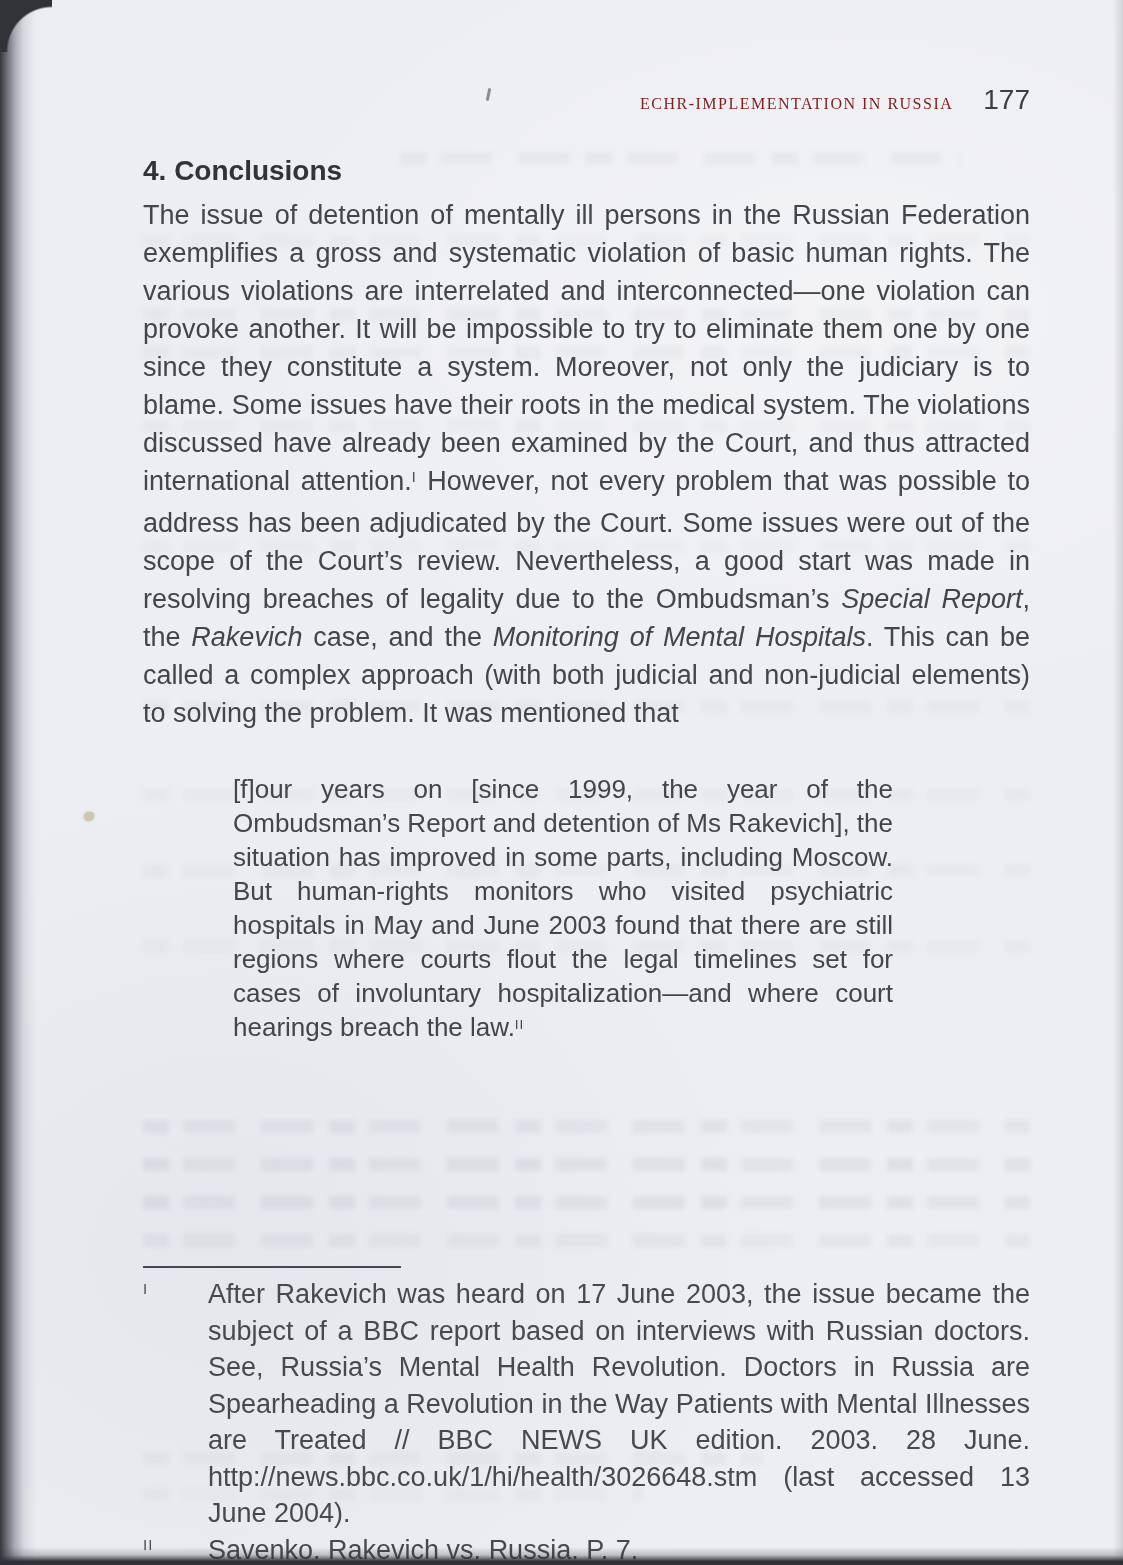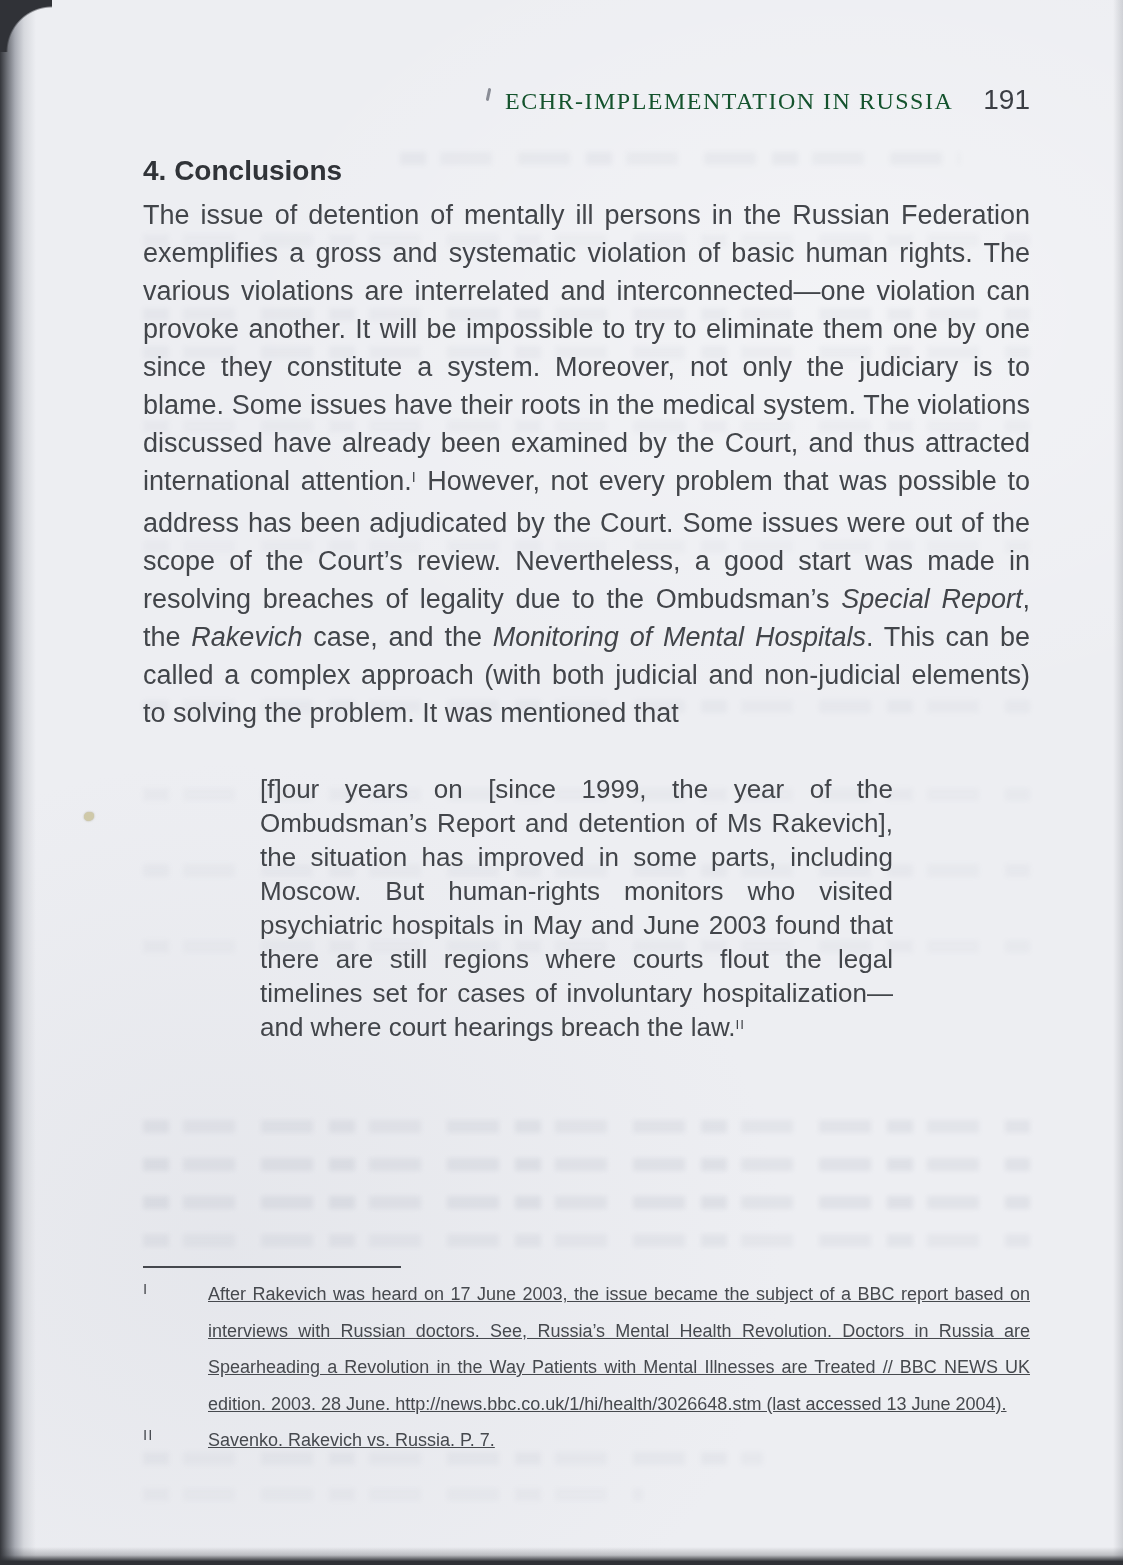--- a/index.html
+++ b/index.html
@@ -52,39 +52,39 @@
   }
 
   .content { position: absolute; left: 143px; top: 84px; width: 887px; z-index: 3; }
 
   .running-head-row {
     display: flex; justify-content: flex-end; align-items: baseline; gap: 30px;
     height: 34px;
   }
   .running-head {
     font-family: "Liberation Serif", serif;
-    font-size: 24px; letter-spacing: 1.5px; color: #14532d;
+    font-size: 16px; letter-spacing: 1.5px; color: #7f1d1d;
   }
   .page-number { font-size: 28px; color: #3b3e44; }
 
   .section-heading {
     margin-top: 36px;
     font-size: 28px; font-weight: bold; color: #303338;
     line-height: 34px;
   }
 
   .body-par {
     margin-top: 8px;
     font-size: 27px; line-height: 38px;
     text-align: justify;
   }
   .body-par-2 { margin-top: 28px; }
 
   .block-quote {
-    margin: 40px 137px 0 117px;
+    margin: 40px 137px 0 90px;
     font-size: 26px; line-height: 34px;
     text-align: justify;
   }
 
   .it { font-style: italic; }
   sup {
     font-size: 0.52em;
     vertical-align: baseline; position: relative; top: -0.55em;
     letter-spacing: 1px;
   }
@@ -94,23 +94,22 @@
     width: 258px; border: 0; border-top: 2.5px solid #45484e;
     margin: 0 0 8px 0;
   }
   .footnote { display: flex; }
   .footnote-marker {
     flex: 0 0 65px;
     font-size: 15px; color: #4a4d52; padding-top: 4px; letter-spacing: 1px;
   }
   .footnote-text {
     flex: 1 1 auto;
-    font-size: 18px; line-height: 36.5px; color: #46494e;
+    font-size: 27px; line-height: 36.5px; color: #46494e;
     text-align: justify;
-    text-decoration: underline;
   }
 
   
   .stray-mark {
     position: absolute; left: 487px; top: 88px; width: 3px; height: 13px; z-index: 4;
     background: #70747e; transform: rotate(12deg); border-radius: 2px; opacity: 0.8;
   }
   .speck {
     position: absolute; left: 84px; top: 812px; width: 10px; height: 9px; z-index: 4;
     background: #cfc9a9; border-radius: 50% 40% 55% 45%; box-shadow: 0 0 2px rgba(140,135,100,0.6);
@@ -137,21 +136,21 @@
   <div class="ghost" style="top:1158px; opacity:.32"></div>
   <div class="ghost" style="top:1196px; opacity:.32"></div>
   <div class="ghost" style="top:1234px; opacity:.24"></div>
   <div class="ghost" style="top:1452px; width:620px; opacity:.18"></div>
   <div class="ghost" style="top:1488px; width:500px; opacity:.13"></div>
 
   <div class="content">
 
     <div class="running-head-row">
       <span class="running-head">ECHR-IMPLEMENTATION IN RUSSIA</span>
-      <span class="page-number">191</span>
+      <span class="page-number">177</span>
     </div>
 
     <div class="section-heading">4. Conclusions</div>
 
     <p class="body-par"><span>The issue of detention of mentally ill persons in the Russian Federation exemplifies a gross and systematic violation of basic human rights. The various violations are interrelated and interconnected—one violation can provoke another. It will be impossible to try to eliminate them one by one since they constitute a system. Moreover, not only the judiciary is to blame. Some issues have their roots in the medical system. The violations discussed have already been examined by the Court, and thus attracted international attention.</span><sup>I</sup><span> However, not every problem that was possible to address has been adjudicated by the Court. Some issues were out of the scope of the Court’s review. Nevertheless, a good start was made in resolving breaches of legality due to the Ombudsman’s </span><span class="it">Special Report</span><span>, the </span><span class="it">Rakevich</span><span> case, and the </span><span class="it">Monitoring of Mental Hospitals</span><span>. This can be called a complex approach (with both judicial and non-judicial elements) to solving the problem. It was mentioned that</span></p>
 
     <div class="block-quote"><span>[f]our years on [since 1999, the year of the Ombudsman’s Report and detention of Ms Rakevich], the situation has improved in some parts, including Moscow. But human-rights monitors who visited psychiatric hospitals in May and June 2003 found that there are still regions where courts flout the legal timelines set for cases of involuntary hospitalization—and where court hearings breach the law.</span><sup>II</sup></div>
 
 
   </div>

